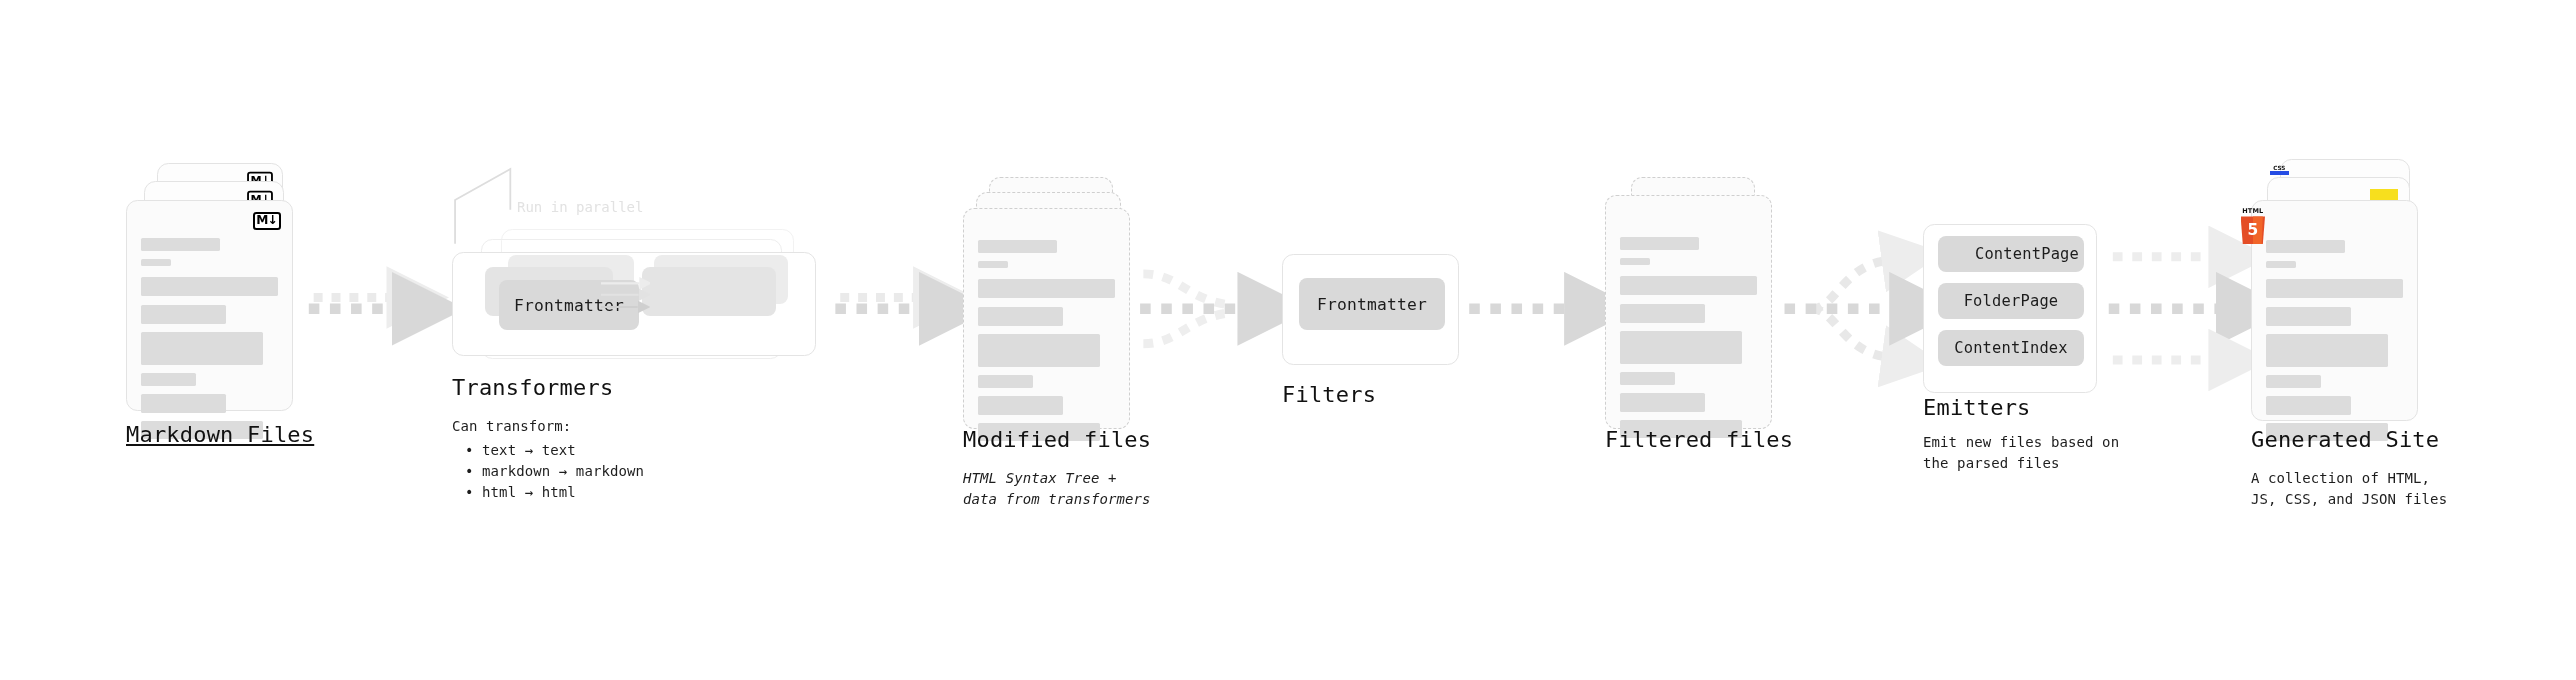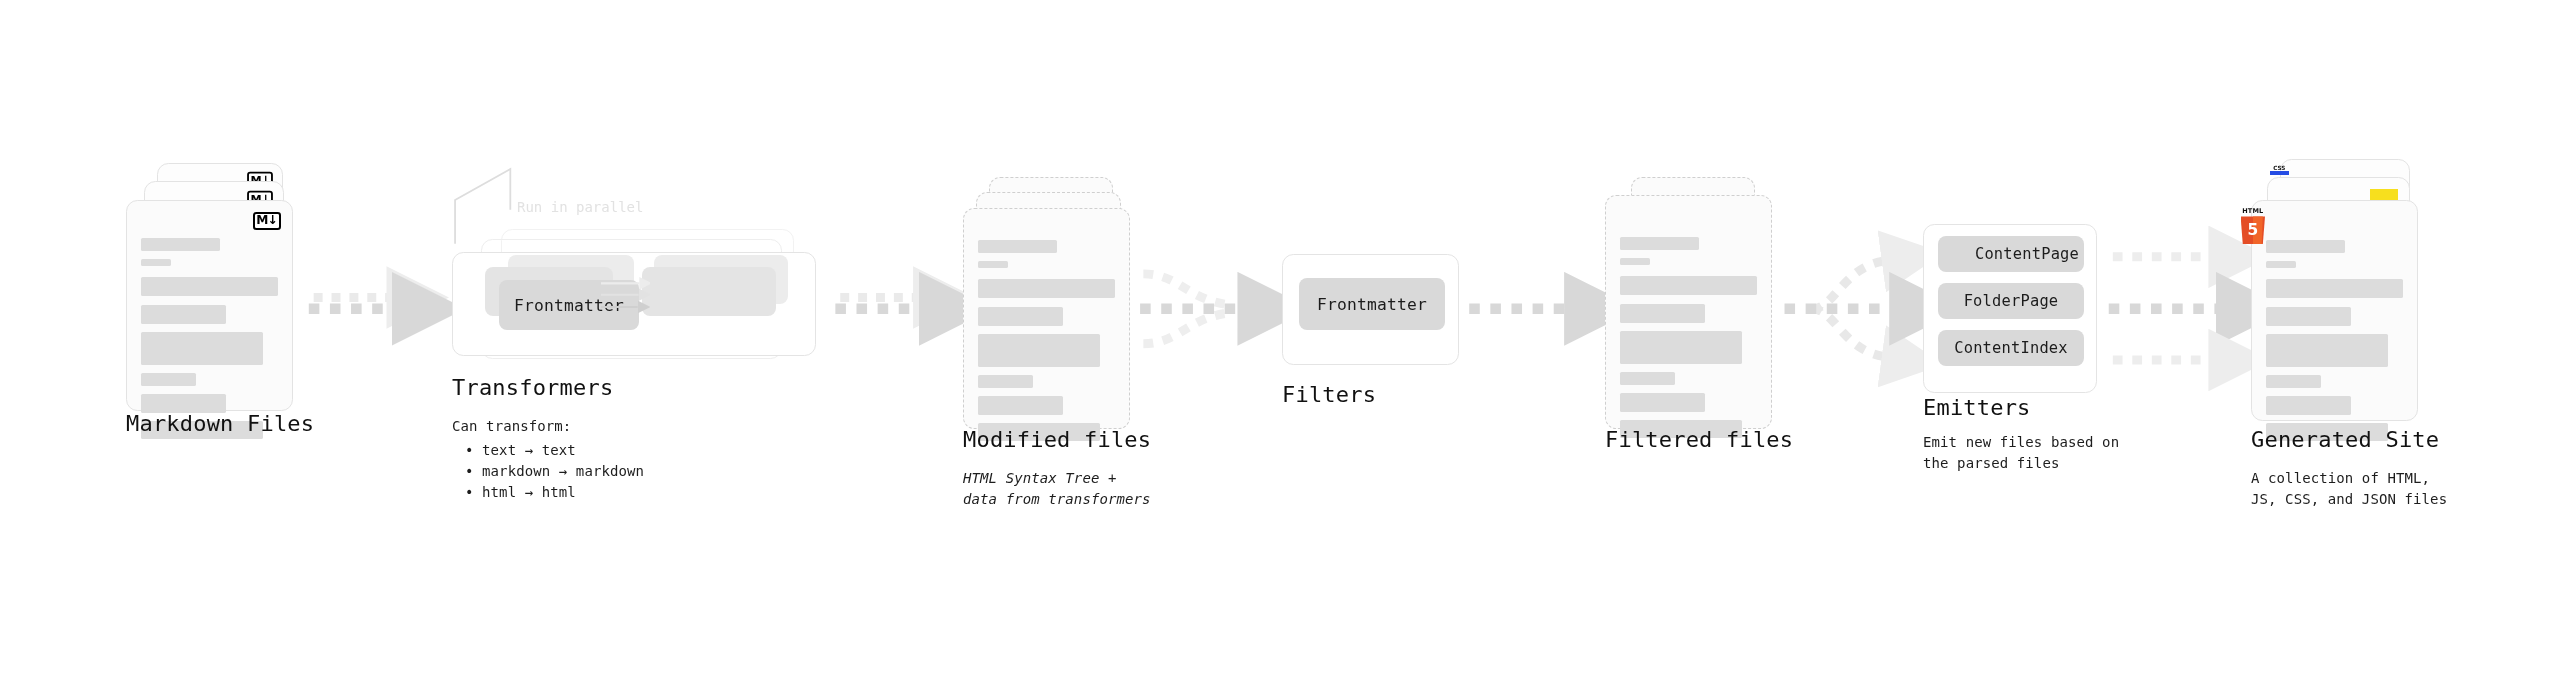--- a/index.html
+++ b/index.html
@@ -239,21 +239,21 @@
         <div class="doc-line" style="width:100%; height:19.5px;"></div>
         <div class="doc-line" style="width:62%;  height:19.5px;"></div>
         <div class="doc-line" style="width:89%;  height:32.5px;"></div>
         <div class="doc-line" style="width:40%;  height:13px;"></div>
         <div class="doc-line" style="width:62%;  height:19.5px;"></div>
         <div class="doc-line" style="width:89%;  height:18px;"></div>
       </div>
     </div>
   </div>
 
-  <div class="title" style="left:126px; top:411px;">Markdown Files</div>
+  <div class="title" style="left:126px; top:422px;text-decoration:underline;">Markdown Files</div>
 
   <div class="panel ghost-2" style="left:501px; top:229px; width:293px; height:111px;"></div>
   <div class="panel ghost-1" style="left:481px; top:239px; width:301px; height:120px;"></div>
   <div class="panel" style="left:452px; top:252px; width:364px; height:104px;">
   </div>
 
   <div class="chip fade-2" style="left:508px; top:255px; width:126px; height:49px;"></div>
   <div class="chip fade-1" style="left:485px; top:267px; width:128px; height:49px;"></div>
   <div class="chip" style="left:463px; top:280px; width:140px; height:50px;margin-left:36px;">Frontmatter</div>
 

